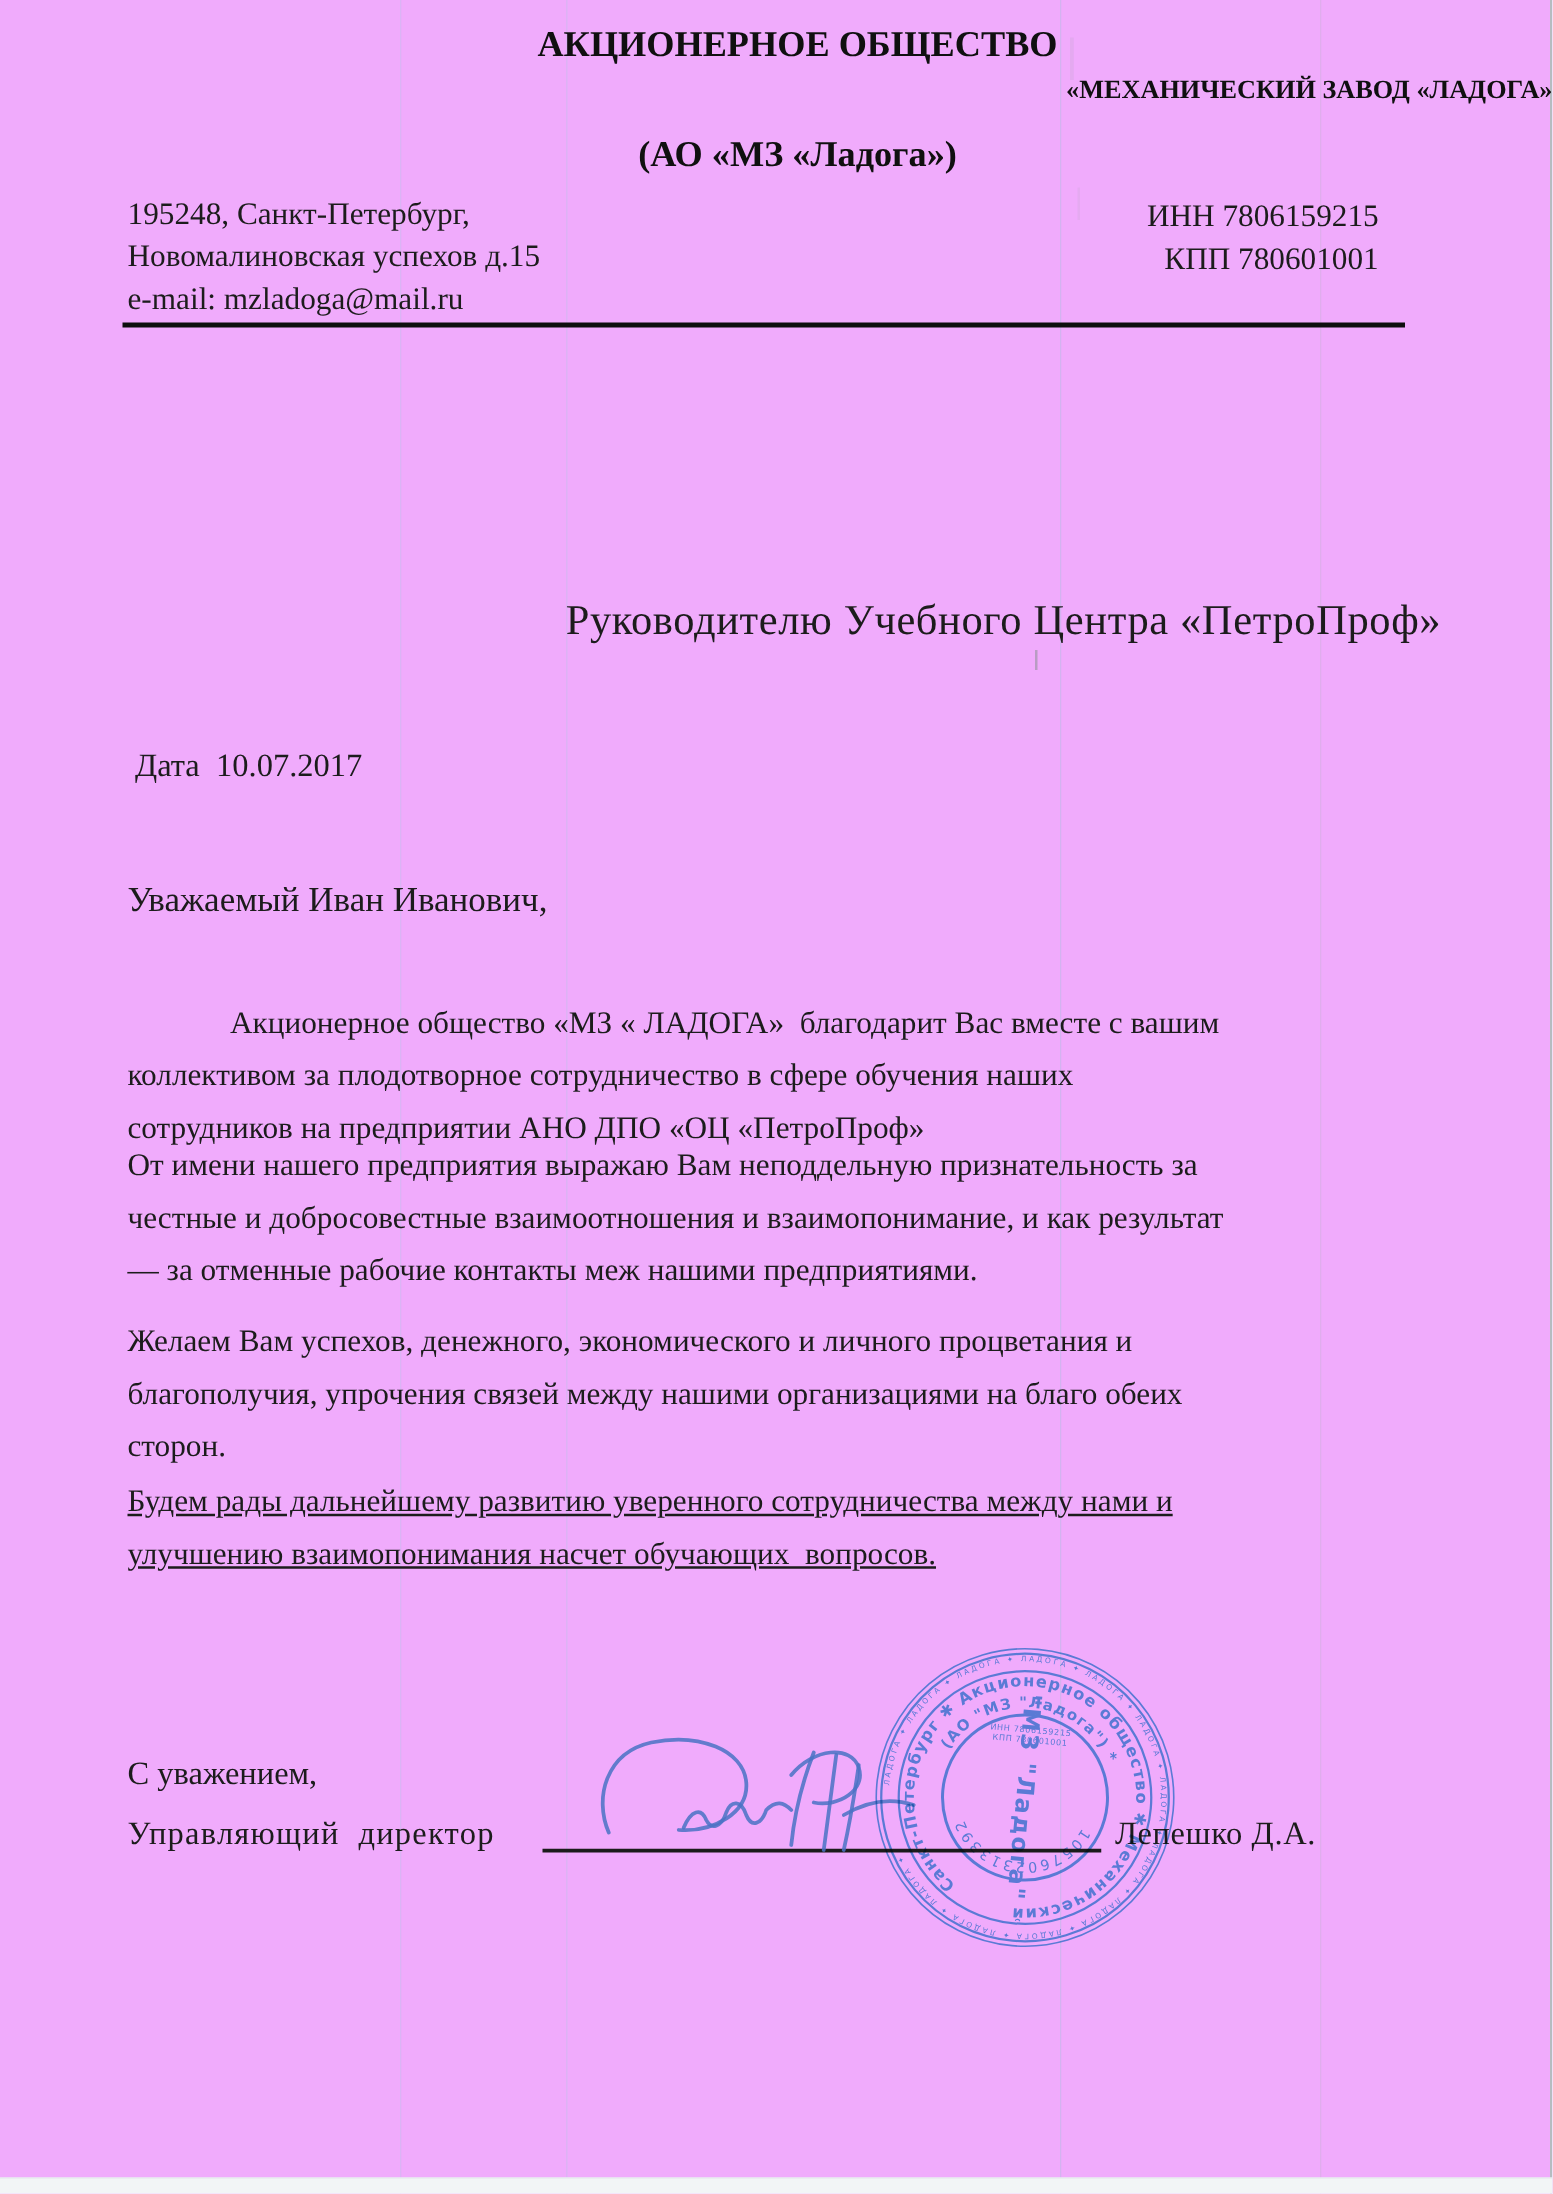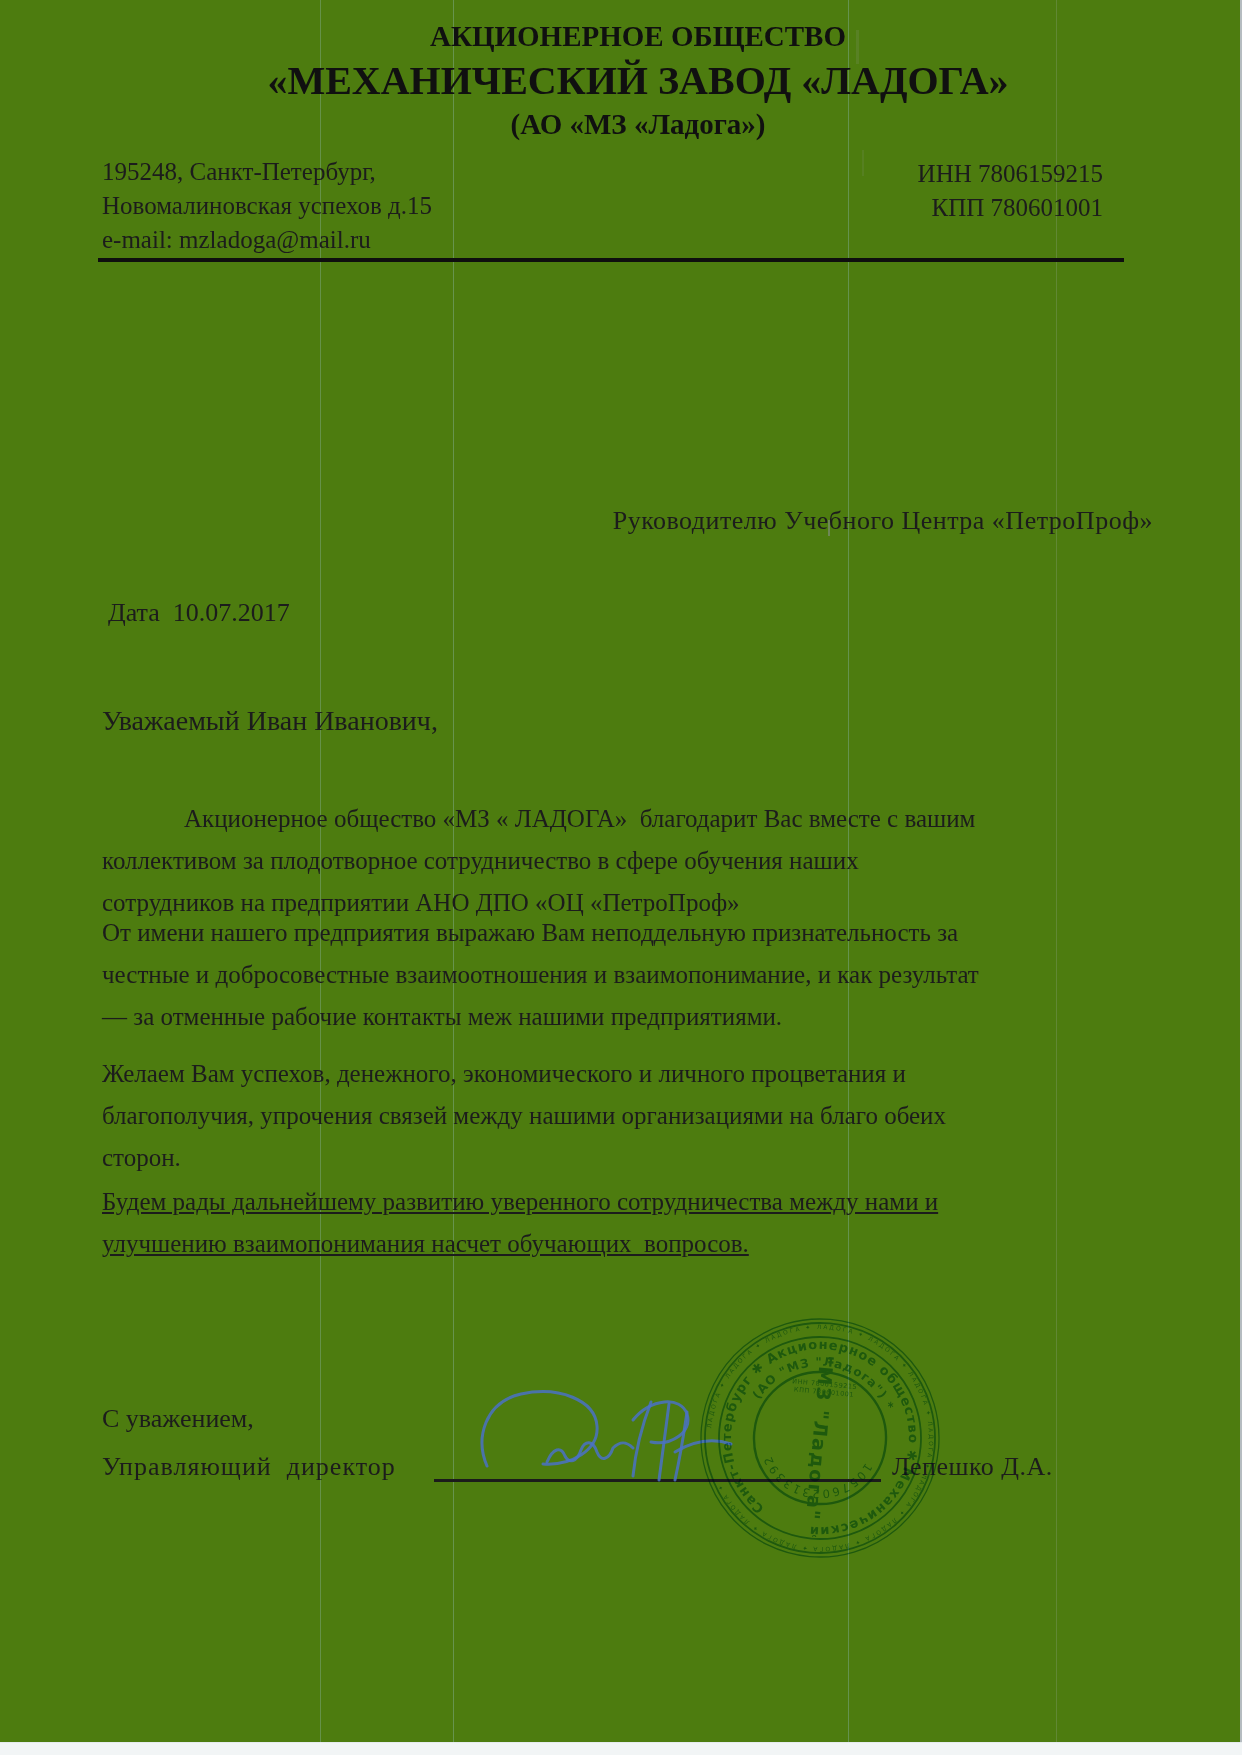--- a/index.html
+++ b/index.html
@@ -1,41 +1,41 @@
 <!DOCTYPE html>
 <html><head>
 <meta charset="utf-8">
 <style>
   html,body{margin:0;padding:0;background:#ffffff;}
   .page{
     position:relative;width:1242px;height:1755px;margin:0 auto;
-    background:#4d7c0f;overflow:hidden;
+    background:#f0abfc;overflow:hidden;
     font-family:"Liberation Serif","DejaVu Serif",serif;color:#1c1c1c;
   }
   
   .scanline{position:absolute;top:0;height:1755px;width:1px;pointer-events:none;}
   .sl1{left:320px;background:rgba(165,205,225,.28);}
   .sl2{left:453px;background:rgba(165,205,225,.30);}
   .sl3{left:848px;background:rgba(150,195,215,.32);}
   .sl4{left:1056px;background:rgba(170,180,188,.22);}
   .edge-right{position:absolute;top:0;right:0;width:2px;height:1755px;background:#b5bcc0;}
   .bottom-strip{position:absolute;left:0;top:1742px;width:1242px;height:13px;background:#f2f5f6;border-top:1px solid #e6ebee;}
   .tick{position:absolute;left:828px;top:520px;width:2px;height:16px;background:#8a8f94;opacity:.55;}
   .smudge1{position:absolute;left:856px;top:30px;width:3px;height:34px;background:#9aa2a8;opacity:.14;}
   .smudge2{position:absolute;left:862px;top:150px;width:2px;height:26px;background:#9aa2a8;opacity:.12;}
   
   .org-header{position:absolute;left:34px;top:0;width:1208px;text-align:center;font-weight:bold;color:#101010;}
   .org1{position:absolute;left:0;top:22px;width:100%;font-size:29px;line-height:1;}
-  .org2{position:absolute;left:0;top:61px;width:100%;font-size:40px;line-height:1;}
+  .org2{position:absolute;left:0;top:61px;width:100%;font-size:21px;line-height:1;text-align:right;}
   .org3{position:absolute;left:0;top:110px;width:100%;font-size:29px;line-height:1;}
   .addr{position:absolute;left:102px;top:155px;font-size:25px;line-height:34px;white-space:pre-line;}
   .codes{position:absolute;right:139px;top:157px;font-size:25px;line-height:34px;text-align:right;white-space:pre-line;}
   .rule{position:absolute;left:98px;top:258px;width:1026px;height:4px;background:#0e0e0e;}
   
-  .recipient{position:absolute;right:89px;top:506px;font-size:26px;letter-spacing:.5px;}
+  .recipient{position:absolute;right:89px;top:478px;font-size:34px;letter-spacing:.5px;}
   .date-line{position:absolute;left:108px;top:598px;font-size:26px;white-space:pre-wrap;}
   .salutation{position:absolute;left:102px;top:705px;font-size:28px;}
   .para{position:absolute;left:102px;width:985px;font-size:25px;line-height:42px;white-space:pre-wrap;}
   .p1{top:798px;text-indent:82px;}
   .p2{top:912px;}
   .p3{top:1053px;}
   .p4{top:1181px;text-decoration:underline;}
   
   .closing{position:absolute;left:102px;top:1404px;font-size:26px;text-align:right;}
   .sig-role{position:absolute;left:102px;top:1452px;font-size:26px;letter-spacing:1px;white-space:pre-wrap;}

